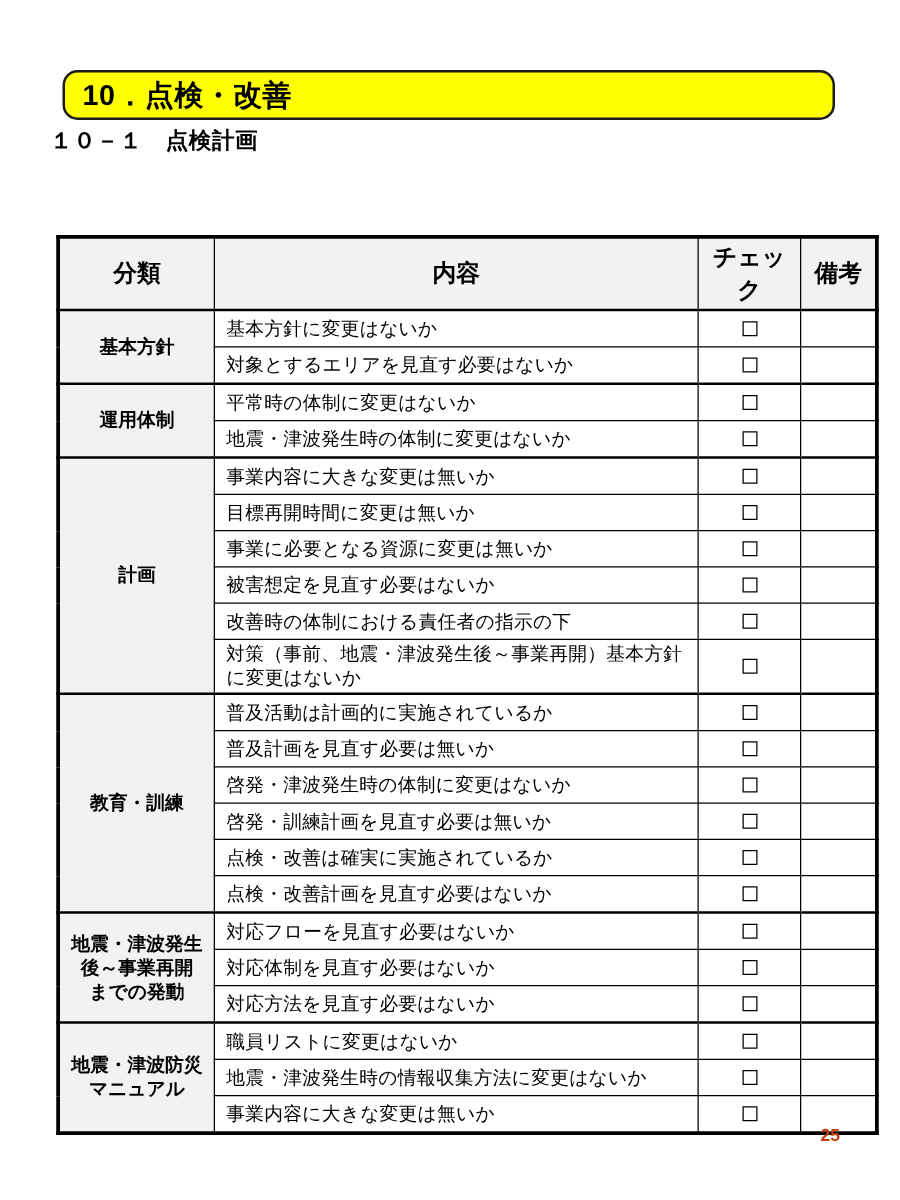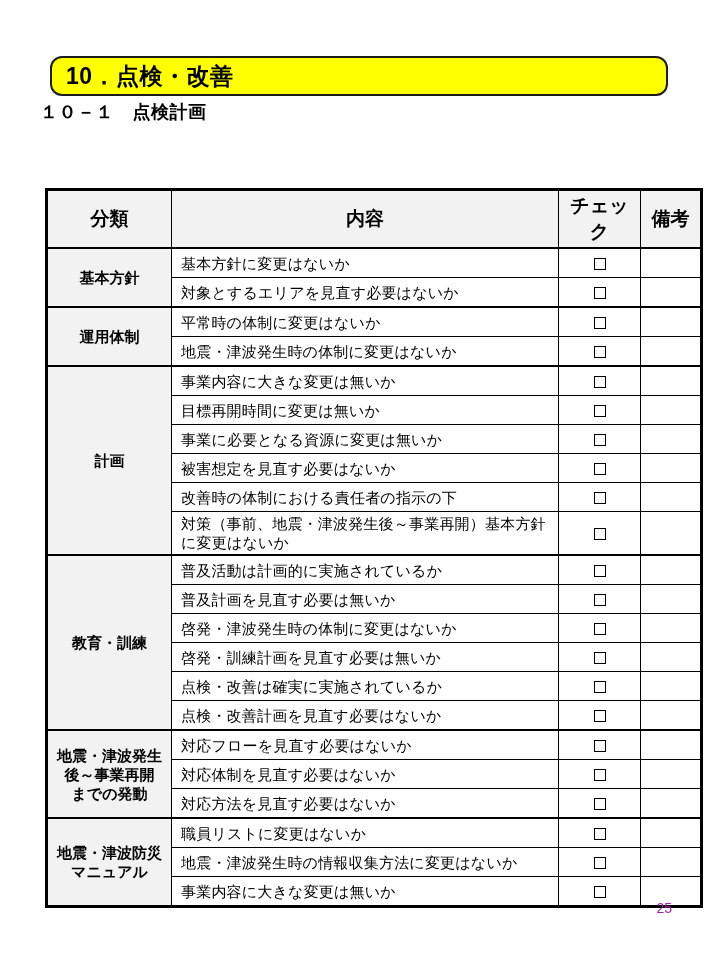--- a/index.html
+++ b/index.html
@@ -124,22 +124,22 @@
     height: 10px;
     border: 1.7px solid #000000;
     background: #ffffff;
     vertical-align: middle;
   }
   .page-number {
     position: absolute;
     right: 48px;
     top: 900px;
     font-size: 14px;
-    font-weight: normal;
-    color: #a21caf;
+    font-weight: bold;
+    color: #c2410c;
   }
 </style>
 </head>
 <body>
 
 <div class="page">
 
   <div class="banner">
     <span class="banner-title">10．点検・改善</span>
   </div>

